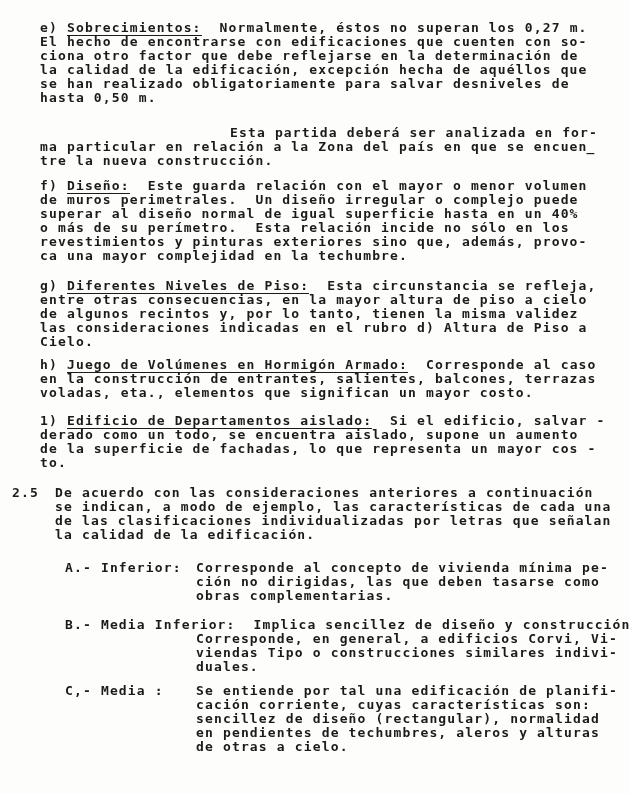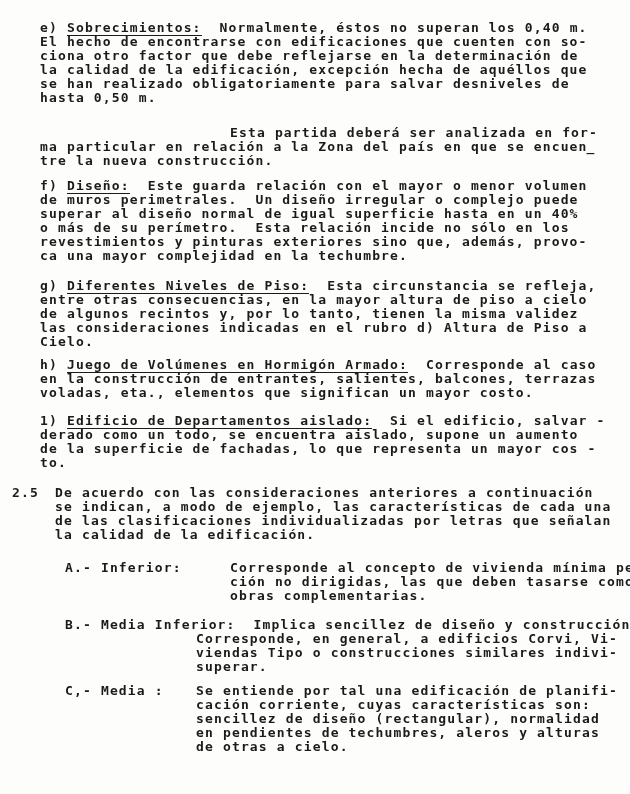--- a/index.html
+++ b/index.html
@@ -20,38 +20,38 @@
   }
   .line{white-space:pre;}
   .para{margin-left:40px;}
   .u{border-bottom:1.6px solid #1b1b1b;}
   .ind190{padding-left:190px;}
   .mt21{margin-top:21px;}
   .mt11{margin-top:11px;}
   .mt16{margin-top:16px;}
   .mt9{margin-top:9px;}
   .mt14{margin-top:14px;}
-  .mt19{margin-top:19px;gap:34px;}
+  .mt19{margin-top:19px;}
   .mt15{margin-top:15px;}
   .mt10{margin-top:10px;}
   .row{display:flex;align-items:flex-start;}
   .row-25{margin-left:12px;}
   .lbl-25{flex:none;width:43px;white-space:pre;}
   .row-abc{margin-left:65px;}
   .lbl-abc{flex:none;width:131px;white-space:pre;}
   .hang{padding-left:131px;}
   .col{flex:1 1 auto;}
 </style>
 </head>
 <body>
 
 <div class="page">
 
   <div class="para">
-    <div class="line"><span>e) </span><span class="u">Sobrecimientos:</span><span>  Normalmente, éstos no superan los 0,40 m.</span></div>
+    <div class="line"><span>e) </span><span class="u">Sobrecimientos:</span><span>  Normalmente, éstos no superan los 0,27 m.</span></div>
     <div class="line">El hecho de encontrarse con edificaciones que cuenten con so-</div>
     <div class="line">ciona otro factor que debe reflejarse en la determinación de</div>
     <div class="line">la calidad de la edificación, excepción hecha de aquéllos que</div>
     <div class="line">se han realizado obligatoriamente para salvar desniveles de</div>
     <div class="line">hasta 0,50 m.</div>
   </div>
 
   <div class="para mt21">
     <div class="line ind190">Esta partida deberá ser analizada en for-</div>
     <div class="line">ma particular en relación a la Zona del país en que se encuen̲</div>
@@ -105,21 +105,21 @@
       <div class="line">ción no dirigidas, las que deben tasarse como</div>
       <div class="line">obras complementarias.</div>
     </div>
   </div>
 
   <div class="row-abc mt15">
     <div class="line"><span>B.- Media Inferior:</span><span>  Implica sencillez de diseño y construcción.</span></div>
     <div class="hang">
       <div class="line">Corresponde, en general, a edificios Corvi, Vi-</div>
       <div class="line">viendas Tipo o construcciones similares indivi-</div>
-      <div class="line">superar.</div>
+      <div class="line">duales.</div>
     </div>
   </div>
 
   <div class="row row-abc mt10">
     <span class="lbl-abc">C,- Media :</span>
     <div class="col">
       <div class="line">Se entiende por tal una edificación de planifi-</div>
       <div class="line">cación corriente, cuyas características son:</div>
       <div class="line">sencillez de diseño (rectangular), normalidad</div>
       <div class="line">en pendientes de techumbres, aleros y alturas</div>

